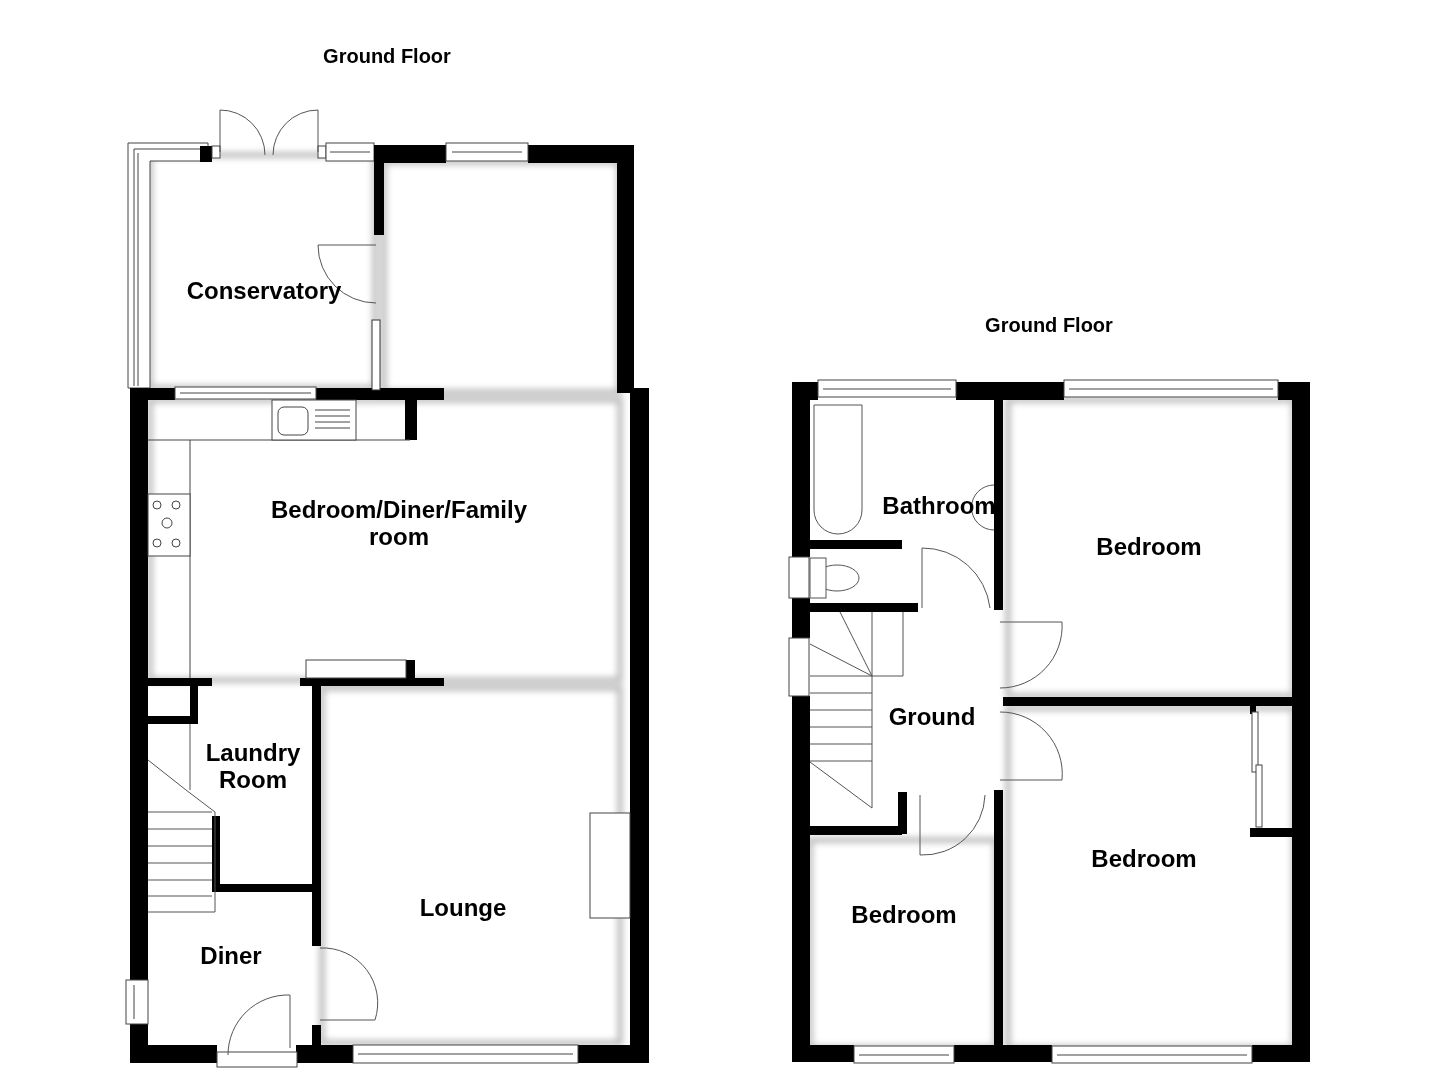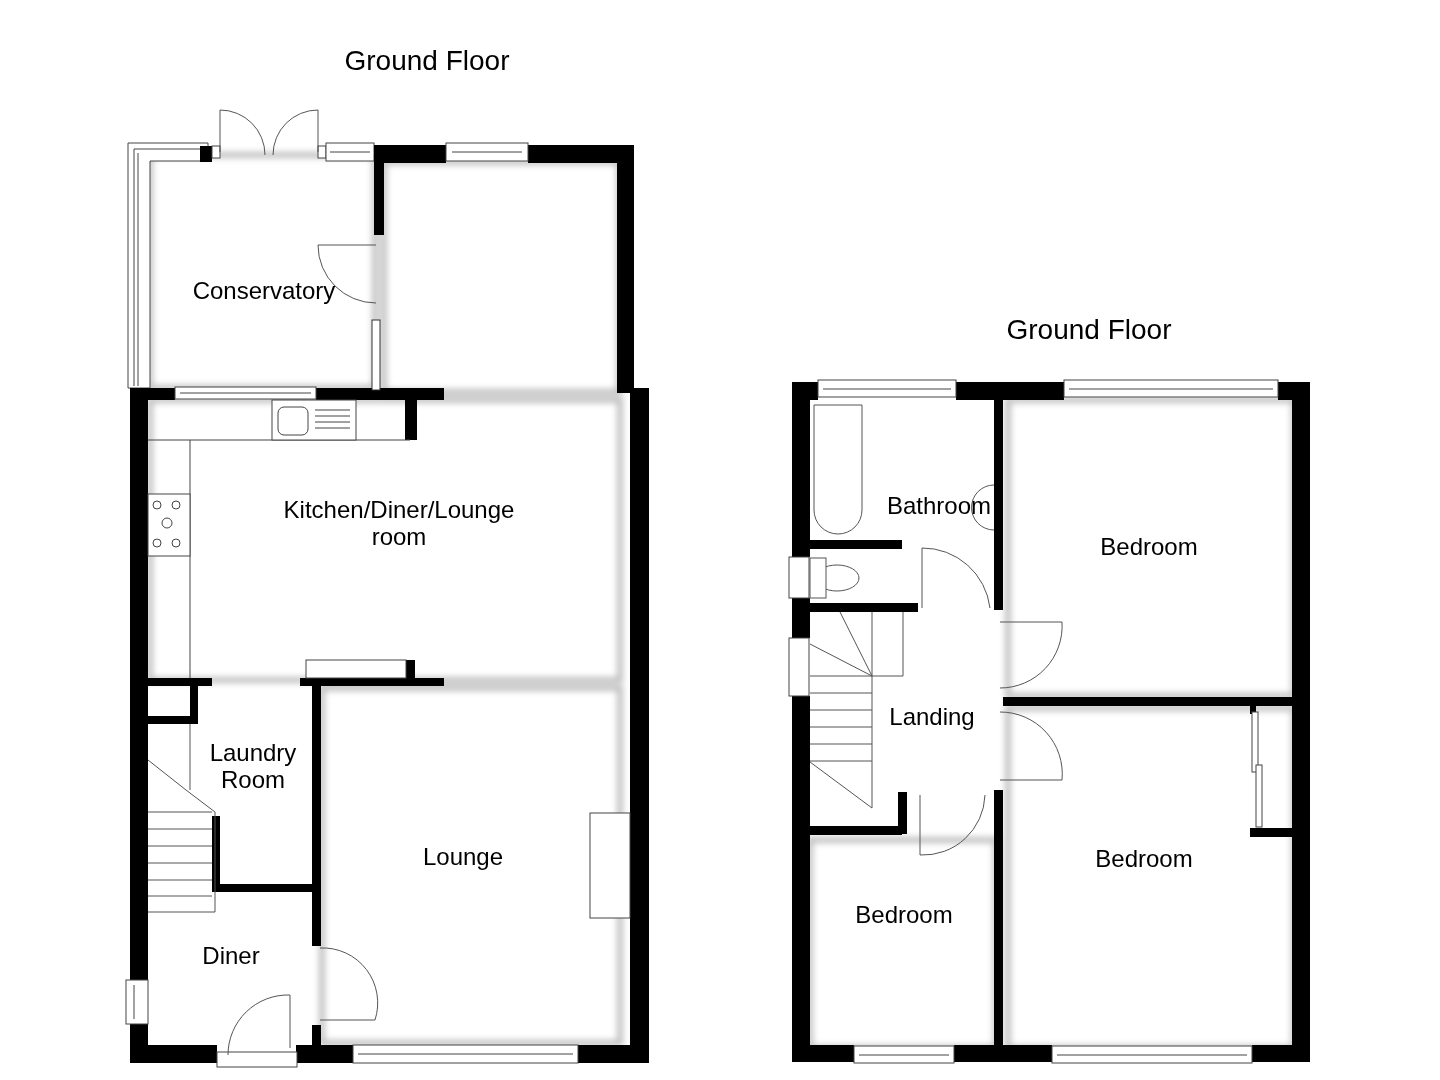--- a/index.html
+++ b/index.html
@@ -1,19 +1,19 @@
 <!DOCTYPE html>
 <html><head>
 <meta charset="utf-8">
 <style>
   html, body { margin:0; padding:0; background:#ffffff; }
   body { width:1440px; height:1080px; position:relative; overflow:hidden; font-family:"Liberation Sans", sans-serif; }
   svg#plan { position:absolute; left:0; top:0; }
-  .title { position:absolute; font-weight:normal; font-size:28px; color:#000; white-space:nowrap; transform:translateX(-50%);margin-left:40px; }
-  .label { position:absolute; font-weight:normal; font-size:24px; color:#000; text-align:center; line-height:27px; transform:translateX(-50%); white-space:pre-line; }
+  .title { position:absolute; font-weight:bold; font-size:20px; color:#000; white-space:nowrap; transform:translateX(-50%); }
+  .label { position:absolute; font-weight:bold; font-size:24px; color:#000; text-align:center; line-height:27px; transform:translateX(-50%); white-space:pre-line; }
 </style>
 </head>
 <body>
 
 <svg id="plan" width="1440" height="1080" viewBox="0 0 1440 1080">
   <defs>
     <filter id="sh" x="-5%" y="-5%" width="110%" height="110%">
       <feGaussianBlur stdDeviation="3"></feGaussianBlur>
     </filter>
   </defs>
@@ -197,24 +197,24 @@
       <path d="M1000,712 A62,62 0 0 1 1062,780 L1000,780"></path>
       <path d="M920,795 L920,855 A62,62 0 0 0 985,795"></path>
     </g>
   </g>
 </svg>
 
 <div class="title" style="left:387px; top:45px;">Ground Floor</div>
 <div class="title" style="left:1049px; top:314px;">Ground Floor</div>
 
 <div class="label" style="left:264px; top:277px;">Conservatory</div>
-<div class="label" style="left:399px; top:496px;">Kitchen/Diner/Lounge
+<div class="label" style="left:399px; top:496px;">Bedroom/Diner/Family
 room</div>
 <div class="label" style="left:253px; top:739px;">Laundry
 Room</div>
-<div class="label" style="left:463px; top:843px;">Lounge</div>
+<div class="label" style="left:463px; top:894px;">Lounge</div>
 <div class="label" style="left:231px; top:942px;">Diner</div>
 
 <div class="label" style="left:911px; top:492px;margin-left:28px;">Bathroom</div>
 <div class="label" style="left:1149px; top:533px;">Bedroom</div>
-<div class="label" style="left:932px; top:703px;">Landing</div>
+<div class="label" style="left:932px; top:703px;">Ground</div>
 <div class="label" style="left:1144px; top:845px;">Bedroom</div>
 <div class="label" style="left:904px; top:901px;">Bedroom</div>
 
 </body></html>

